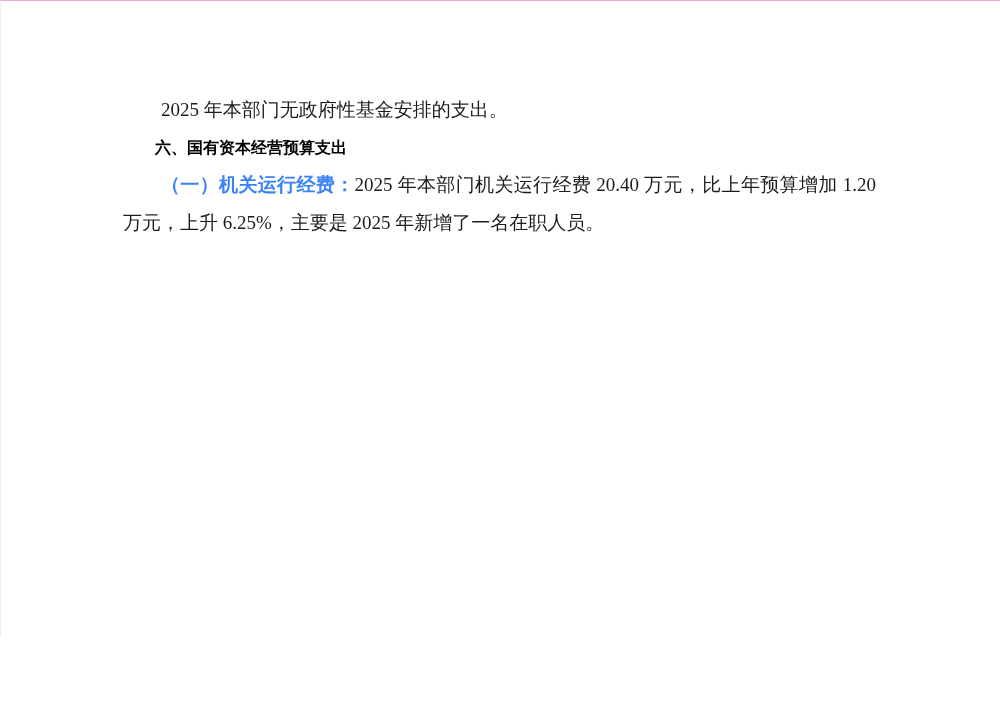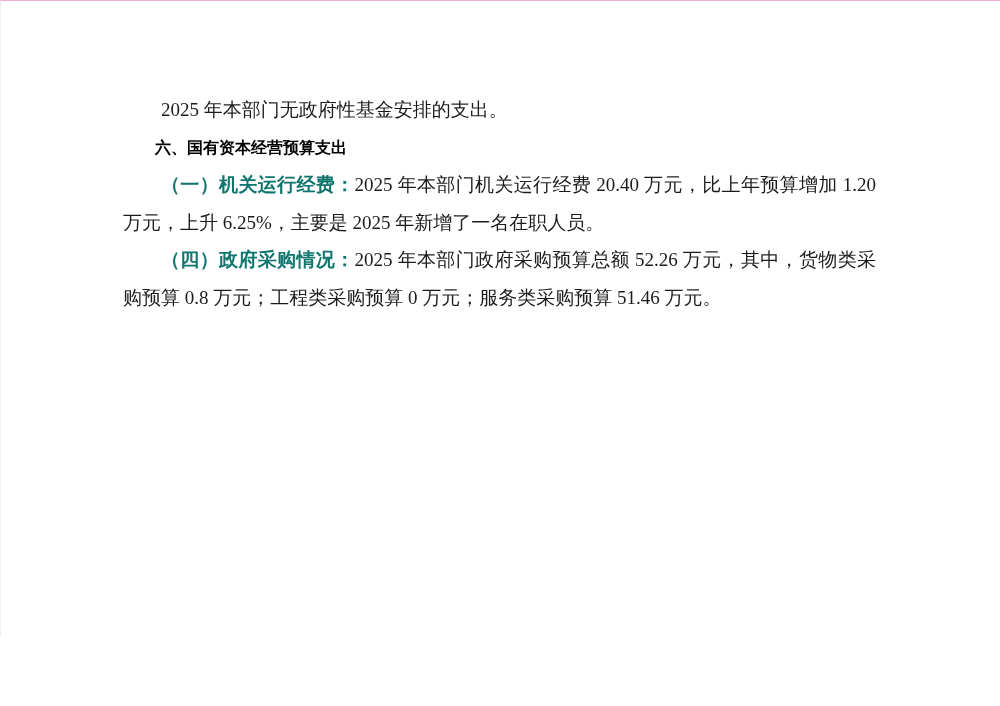--- a/index.html
+++ b/index.html
@@ -35,21 +35,21 @@
   }
   .content h3 {
     font-family: "Liberation Sans", "DejaVu Sans", sans-serif;
     font-size: 16px;
     font-weight: 700;
     color: #000000;
     line-height: 37.5px;
   }
   .lead {
     font-weight: 700;
-    color: #0f766e;
+    color: #3b82f6;
   }
 </style>
 </head>
 <body>
 
 <div class="page">
   <div class="content">
 
     <p>
       <span>2025 年本部门无政府性基金安排的支出。</span>
@@ -58,18 +58,15 @@
     <h3>六、国有资本经营预算支出</h3>
 
 
 
     <p>
       <span class="lead">（一）机关运行经费：</span><span>2025 年本部门机关运行经费 20.40 万元，比上年预算增加 1.20 万元，上升 6.25%，主要是 2025 年新增了一名在职人员。</span>
     </p>
 
 
 
-    <p>
-      <span class="lead">（四）政府采购情况：</span><span>2025 年本部门政府采购预算总额 52.26 万元，其中，货物类采购预算 0.8 万元；工程类采购预算 0 万元；服务类采购预算 51.46 万元。</span>
-    </p>
 
   </div>
 </div>
 
 </body></html>

